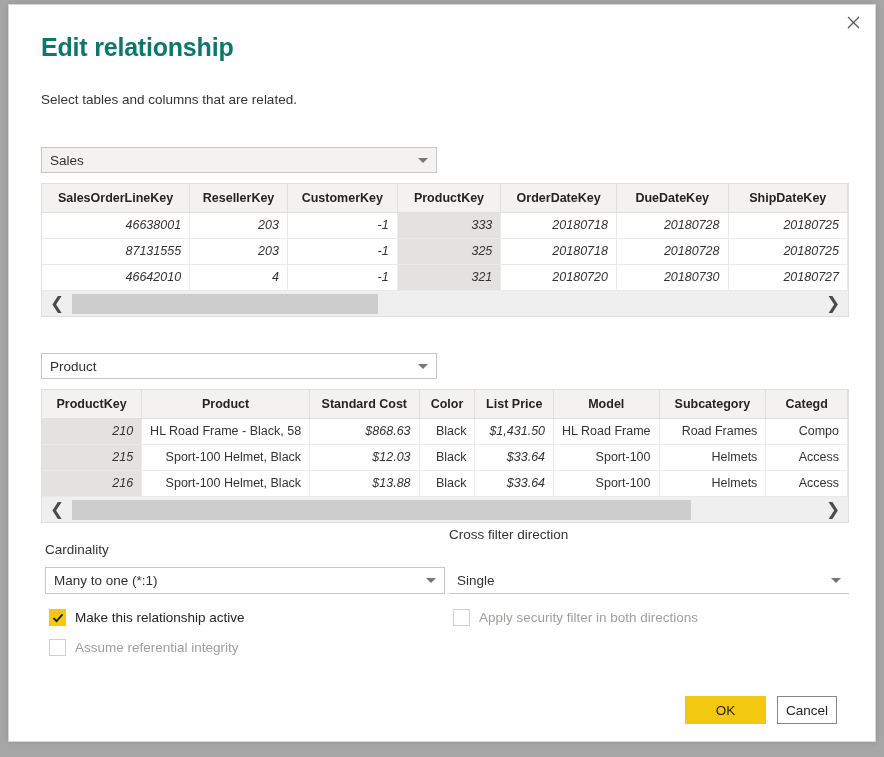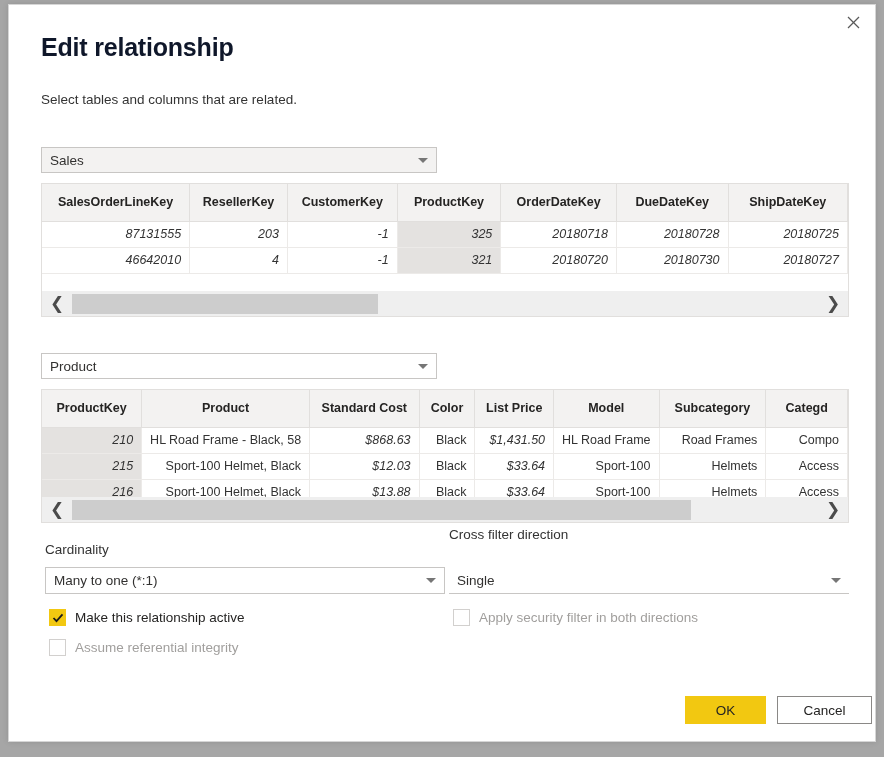--- a/index.html
+++ b/index.html
@@ -42,21 +42,21 @@
   }
   #close-btn svg { stroke: #5a5a5a; }
 
   
   .dlg-title {
     position: absolute;
     left: 32px;
     top: 28px;
     font-size: 25px;
     font-weight: 600;
-    color: #0f172a;
+    color: #0f766e;
     letter-spacing: -0.2px;
   }
   .dlg-sub {
     position: absolute;
     left: 32px;
     top: 87px;
     font-size: 13.5px;
     color: #333333;
   }
 
@@ -103,21 +103,21 @@
     border-collapse: collapse;
     table-layout: fixed;
     font-size: 12.5px;
     color: #333333;
   }
   table.grid th {
     background: #f3f2f1;
     font-weight: bold;
     font-size: 12.5px;
     color: #252423;
-    height: 37px;
+    height: 28px;
     padding: 0 8px;
     text-align: center;
     border-right: 1px solid #e1dfdd;
     border-bottom: 1px solid #e1dfdd;
     white-space: nowrap;
     overflow: hidden;
   }
   table.grid td {
     height: 26px;
     padding: 0 8px;
@@ -218,21 +218,21 @@
     height: 28px;
     font-size: 13.5px;
     display: flex; align-items: center; justify-content: center;
     cursor: pointer;
   }
   #btn-ok {
     left: 676px; top: 691px; width: 81px;
     background: #F2C811; border: 1px solid #F2C811; color: #252423;
   }
   #btn-cancel {
-    left: 768px; top: 691px; width: 95px;
+    left: 768px; top: 691px; width: 60px;
     background: #ffffff; border: 1px solid #8a8886; color: #252423;
   }
 </style>
 </head>
 <body>
 
 <div id="dialog">
 
   <button id="close-btn">
     <svg width="13" height="13" viewBox="0 0 13 13">
@@ -256,20 +256,29 @@
             <th style="width: 148px;">SalesOrderLineKey</th>
             <th style="width: 98px;">ResellerKey</th>
             <th style="width: 110px;">CustomerKey</th>
             <th class="sel" style="width: 104px;">ProductKey</th>
             <th style="width: 116px;">OrderDateKey</th>
             <th style="width: 112px;">DueDateKey</th>
             <th style="width: 120px;">ShipDateKey</th>
           </tr>
         </thead>
       <tbody>
+          <tr>
+            <td class="num" style="width: 148px;">46638001</td>
+            <td class="num" style="width: 98px;">203</td>
+            <td class="num" style="width: 110px;">-1</td>
+            <td class="num sel" style="width: 104px;">333</td>
+            <td class="num" style="width: 116px;">20180718</td>
+            <td class="num" style="width: 112px;">20180728</td>
+            <td class="num" style="width: 120px;">20180725</td>
+          </tr>
           <tr>
             <td class="num" style="width: 148px;">87131555</td>
             <td class="num" style="width: 98px;">203</td>
             <td class="num" style="width: 110px;">-1</td>
             <td class="num sel" style="width: 104px;">325</td>
             <td class="num" style="width: 116px;">20180718</td>
             <td class="num" style="width: 112px;">20180728</td>
             <td class="num" style="width: 120px;">20180725</td>
           </tr>
           <tr>

